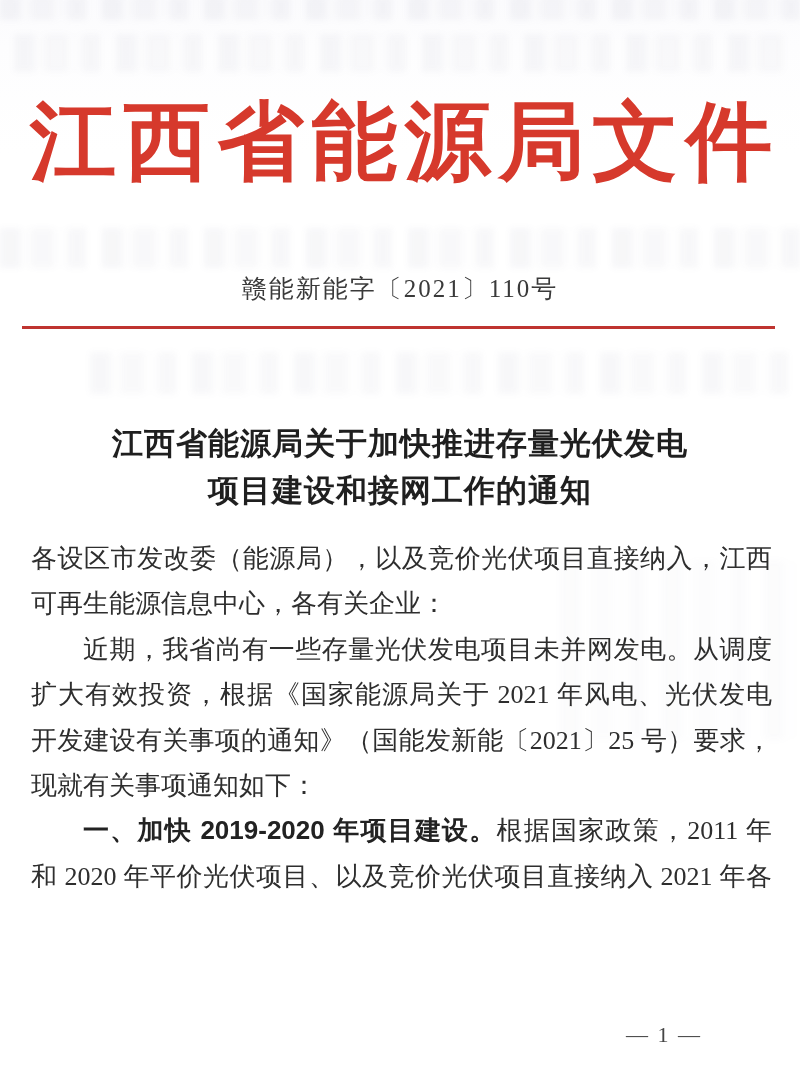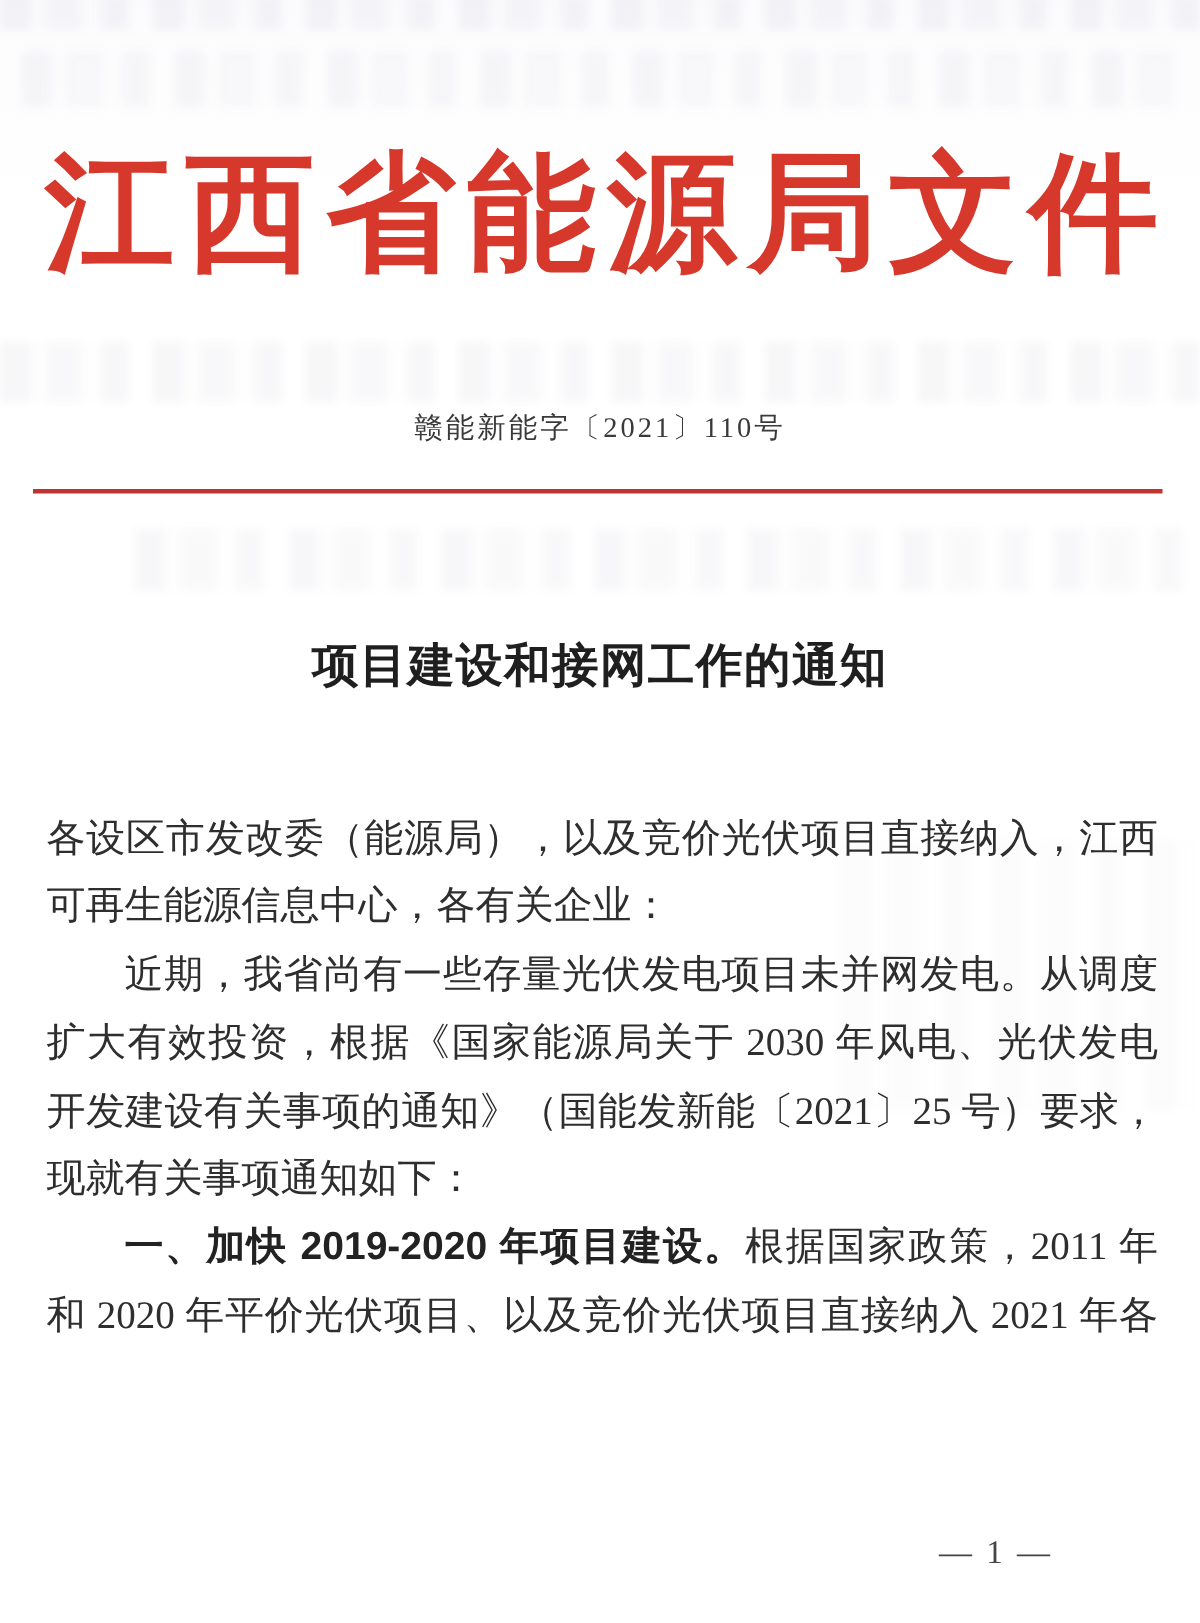--- a/index.html
+++ b/index.html
@@ -50,21 +50,21 @@
     white-space: nowrap;
     letter-spacing: 0;
   }
 
   .doc-number {
     position: absolute;
     top: 272px;
     left: 0;
     width: 100%;
     text-align: center;
-    font-size: 19px;
+    font-size: 25px;
     letter-spacing: 2px;
     color: #3a3a3a;
   }
 
   .red-rule {
     position: absolute;
     top: 326px;
     left: 22px;
     width: 753px;
     height: 3px;
@@ -131,28 +131,29 @@
   <div class="bleed bleed-4"></div>
   <div class="bleed bleed-5"></div>
 
   <div class="agency-title">江西省能源局文件</div>
 
   <div class="doc-number">赣能新能字〔2021〕110号</div>
 
   <div class="red-rule"></div>
 
   <div class="notice-title">
+    <div>江西省能源局关于加快推进存量光伏发电</div>
     <div>项目建设和接网工作的通知</div>
   </div>
 
   <div class="body-text">
     <div class="line">各设区市发改委（能源局），以及竞价光伏项目直接纳入，江西省</div>
     <div class="line open">可再生能源信息中心，各有关企业：</div>
     <div class="line indent">近期，我省尚有一些存量光伏发电项目未并网发电。从调度</div>
-    <div class="line">扩大有效投资，根据《国家能源局关于 2030 年风电、光伏发电</div>
+    <div class="line">扩大有效投资，根据《国家能源局关于 2021 年风电、光伏发电</div>
     <div class="line">开发建设有关事项的通知》（国能发新能〔2021〕25 号）要求，</div>
     <div class="line open">现就有关事项通知如下：</div>
     <div class="line indent">
       <span class="bold-seg">一、加快 2019-2020 年项目建设。</span><span>根据国家政策，2011 年</span>
     </div>
     <div class="line">和 2020 年平价光伏项目、以及竞价光伏项目直接纳入 2021 年各</div>
   </div>
 
   <div class="page-number">— 1 —</div>
 

